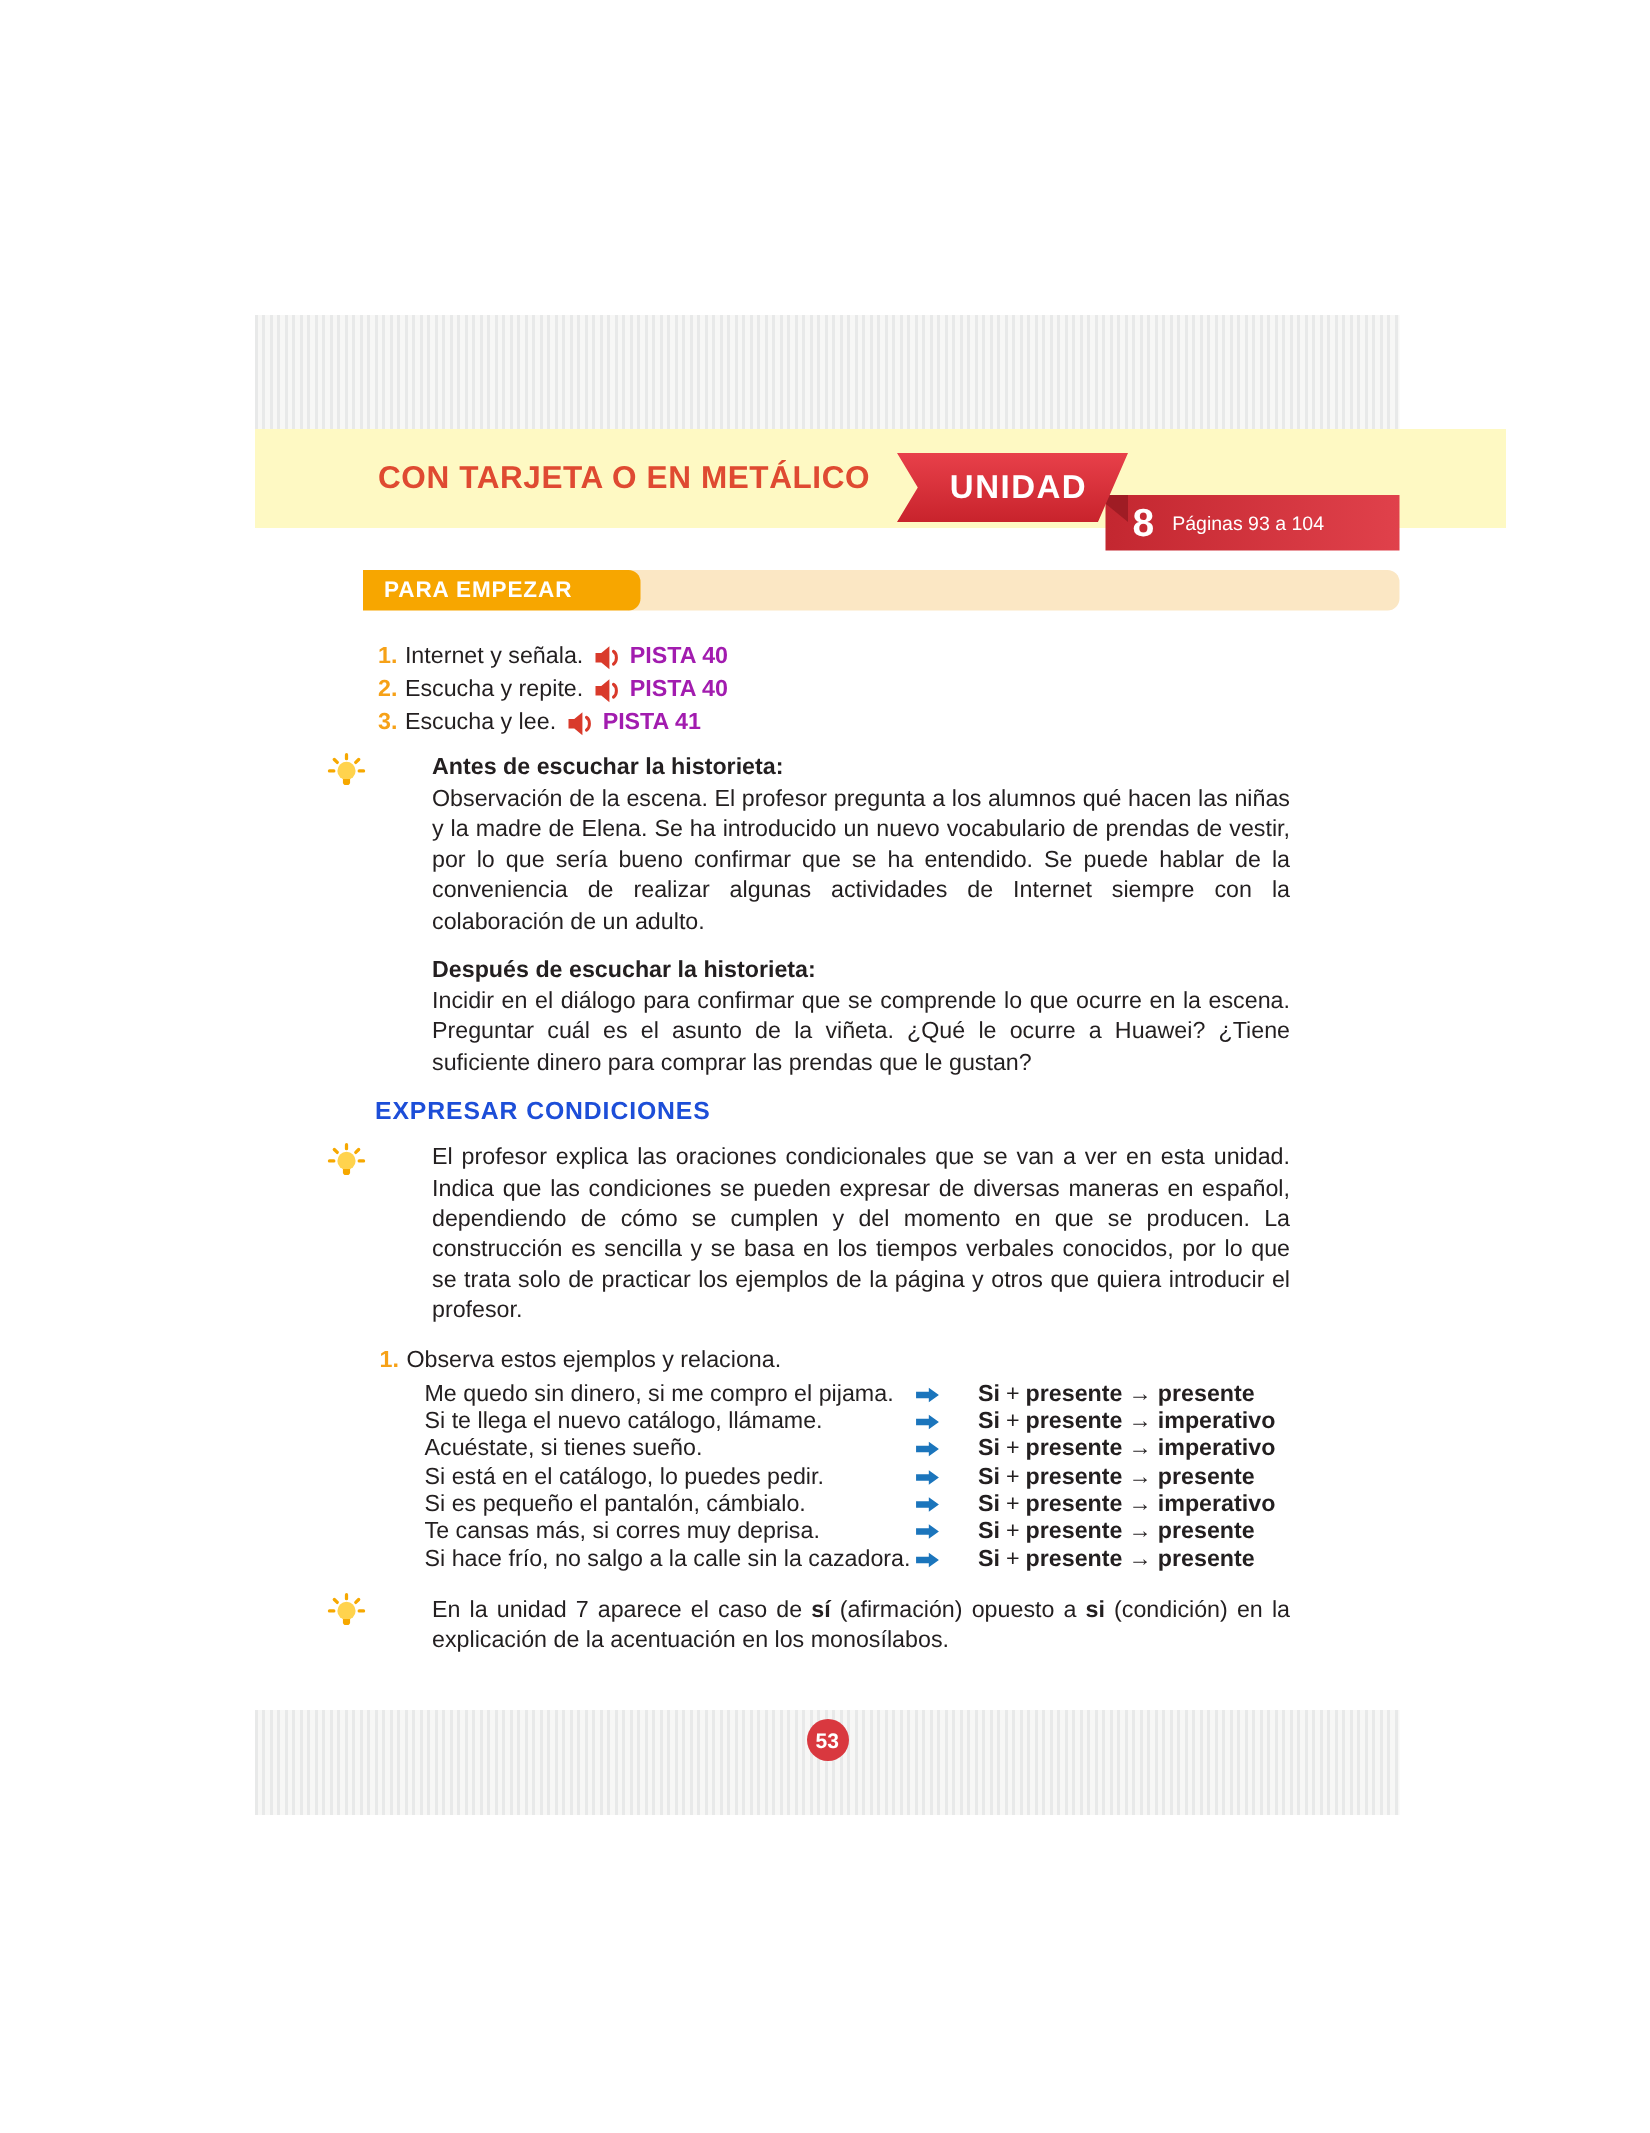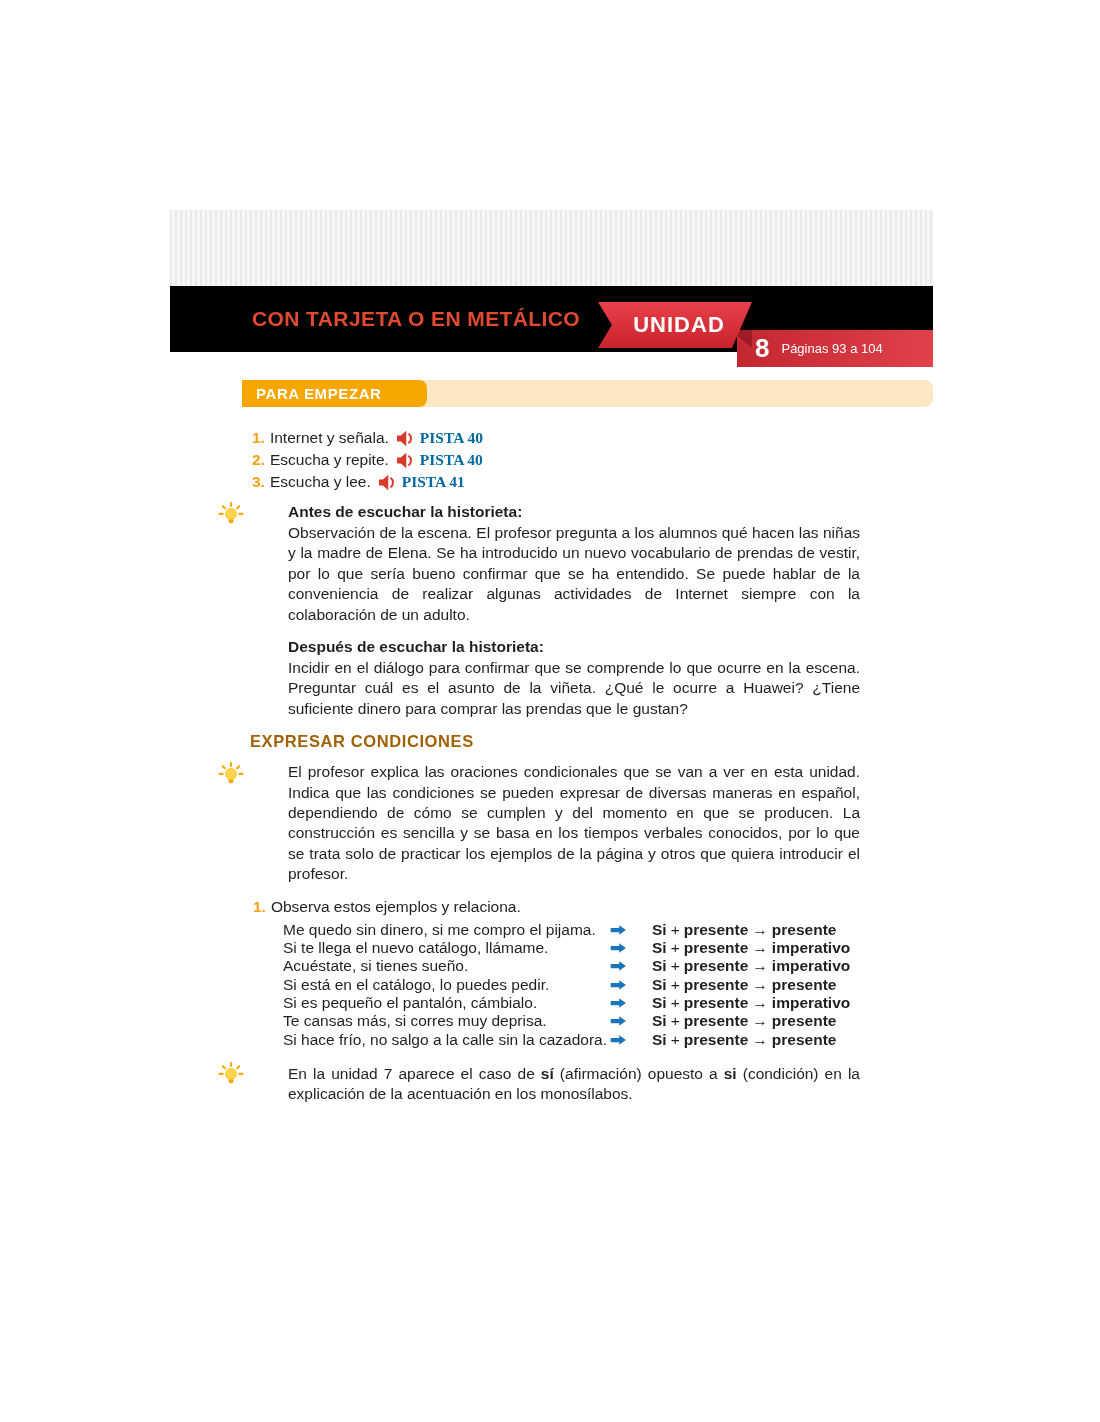--- a/index.html
+++ b/index.html
@@ -6,21 +6,21 @@
   body{width:1100px;height:1422px;font-family:"Liberation Sans",sans-serif;color:#231f20;}
   .sheet{position:relative;width:1100px;height:1422px;overflow:hidden;background:#ffffff;}
 
   
   .stripes{position:absolute;left:170px;width:763px;
     background:repeating-linear-gradient(90deg,#e8e9e9 0 2px,#f7f7f6 2px 5px);}
   .stripes.top{top:210px;height:76px;}
   .stripes.bottom{top:1140px;height:70px;}
 
   
-  .header-band{position:absolute;left:170px;top:286px;width:763px;height:66px;background:#000000;}
+  .header-band{position:absolute;left:170px;top:286px;width:834px;height:66px;background:#fef9c3;}
   .doc-title{position:absolute;left:82px;top:21px;font-size:21px;font-weight:bold;
     color:#df4a31;letter-spacing:0.4px;}
 
   
   .unit-box{position:absolute;left:567px;top:44px;width:196px;height:37px;z-index:1;
     background:linear-gradient(90deg,#c32730,#e0414b);display:flex;align-items:center;color:#fff;}
   .unit-number{font-size:26px;font-weight:bold;margin-left:18px;}
   .unit-pages{font-size:13px;margin-left:12px;}
   .ribbon-fold{position:absolute;left:560px;top:44px;width:22px;height:18px;z-index:2;
     background:#9f1c24;clip-path:polygon(0 0,100% 0,100% 100%);}
@@ -40,30 +40,30 @@
   .banner-light{height:27px;flex:1;margin-left:-8px;border-radius:0 8px 8px 0;}
   .banner-row.yellow .banner-dark{background:#f7a600;}
   .banner-row.yellow .banner-light{background:#fbe7c4;}
   .banner-row.green  .banner-dark{background:#9cbe3b;}
   .banner-row.green  .banner-light{background:#e0e9ca;}
 
   .num-list{margin:13px 0 0 82px;}
   .num-item{font-size:15.5px;line-height:22px;display:flex;align-items:center;}
   .item-num{color:#f6a117;font-weight:bold;margin-right:5px;}
   .speaker{display:inline-flex;width:19px;height:17px;margin:0 5px 0 7px;}
-  .track{color:#0369a1;font-weight:bold;font-family:Liberation Serif, serif;}
+  .track{color:#a21caf;font-weight:bold;}
 
   .bulb-block{display:flex;margin-left:48px;margin-top:9px;gap:36px;}
   .bulb-col{width:34px;flex:0 0 34px;padding-top:0px;}
   .bulb{width:26px;height:26px;display:block;}
   .text-col{width:572px;}
   .sub-heading{font-size:15.5px;font-weight:bold;line-height:20px;margin:0;}
   .para{font-size:15.5px;line-height:20.4px;text-align:justify;margin:1px 0 0 0;}
   .green-heading{margin:13px 0 0 80px;font-size:16.5px;font-weight:bold;
-    color:#a16207;letter-spacing:0.6px;}
+    color:#1d4ed8;letter-spacing:0.6px;}
 
   .exercise{margin:12px 0 0 83px;}
   .ex-prompt{font-size:15.5px;line-height:20px;display:flex;}
   .ex-rows{margin:4px 0 0 30px;}
   .ex-row{display:grid;grid-template-columns:327px 42px auto;align-items:center;height:18.3px;}
   .ex-left{font-size:15.5px;}
   .match-arrow{width:17px;height:12px;display:block;}
   .rule{font-size:15.5px;white-space:nowrap;}
   .rule b{font-weight:bold;}
   .rule .op{font-weight:normal;margin:0 4px;}
@@ -285,14 +285,17 @@
           </svg>
         </span>
       </div>
       <div class="text-col">
         <p class="para note-text" style="margin-top:2px"><span>En la unidad 7 aparece el caso de </span><b>sí</b><span> (afirmación) opuesto a </span><b>si</b><span> (condición) en la explicación de la acentuación en los monosílabos.</span></p>
       </div>
     </div>
 
   </div>
 
+  <div class="stripes bottom">
+    <div class="page-circle">53</div>
+  </div>
 
 </div>
 
 </body></html>

